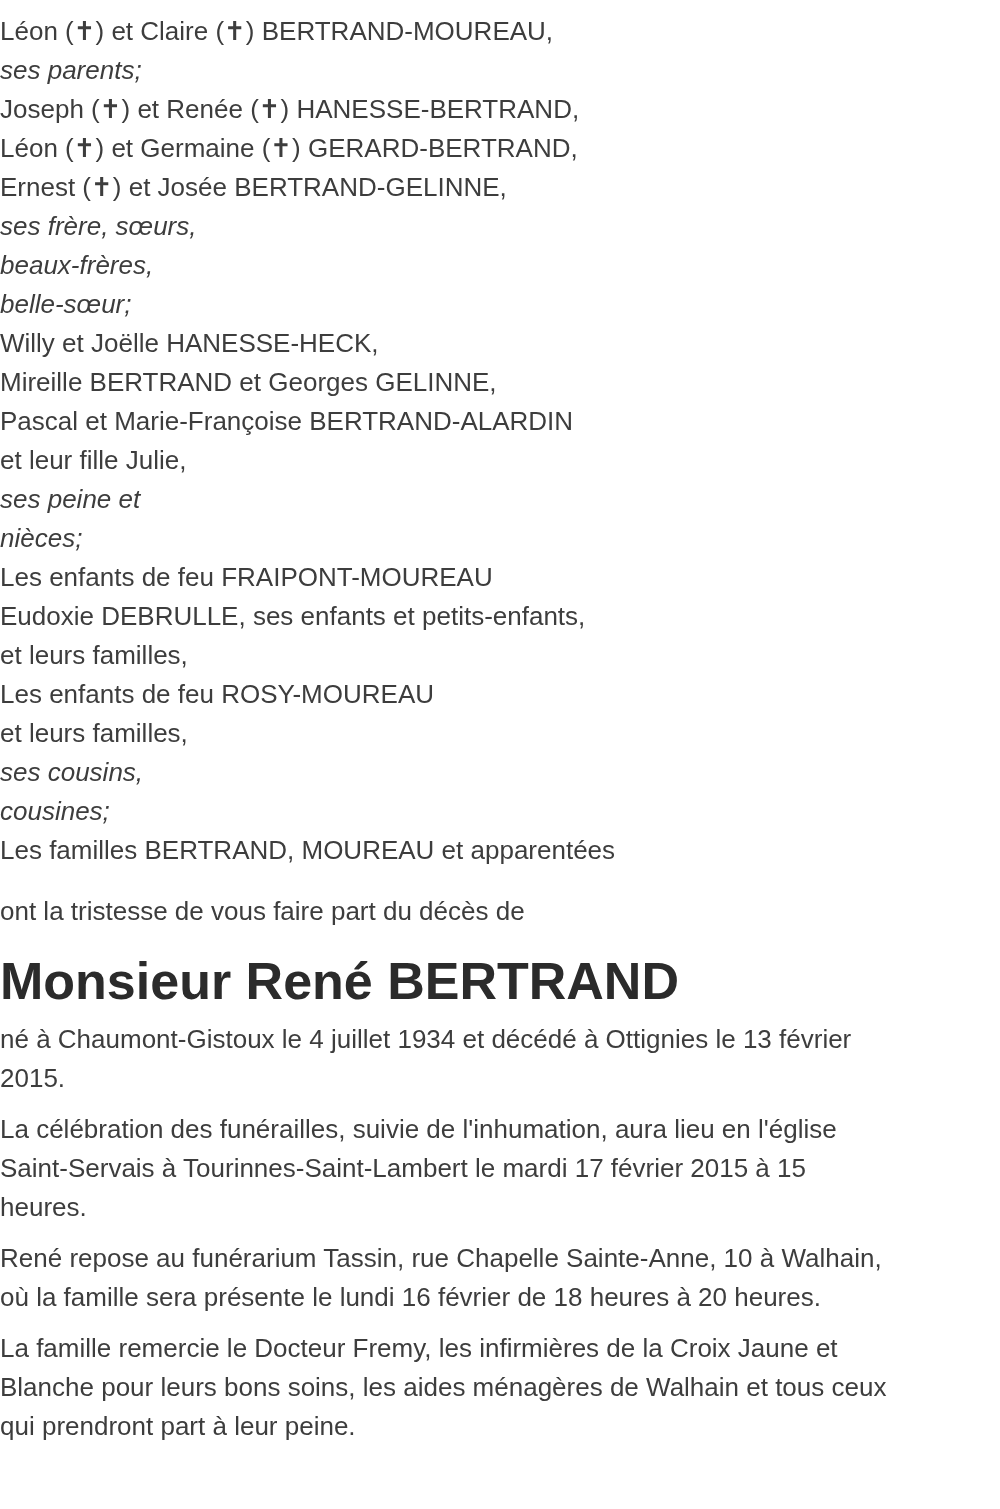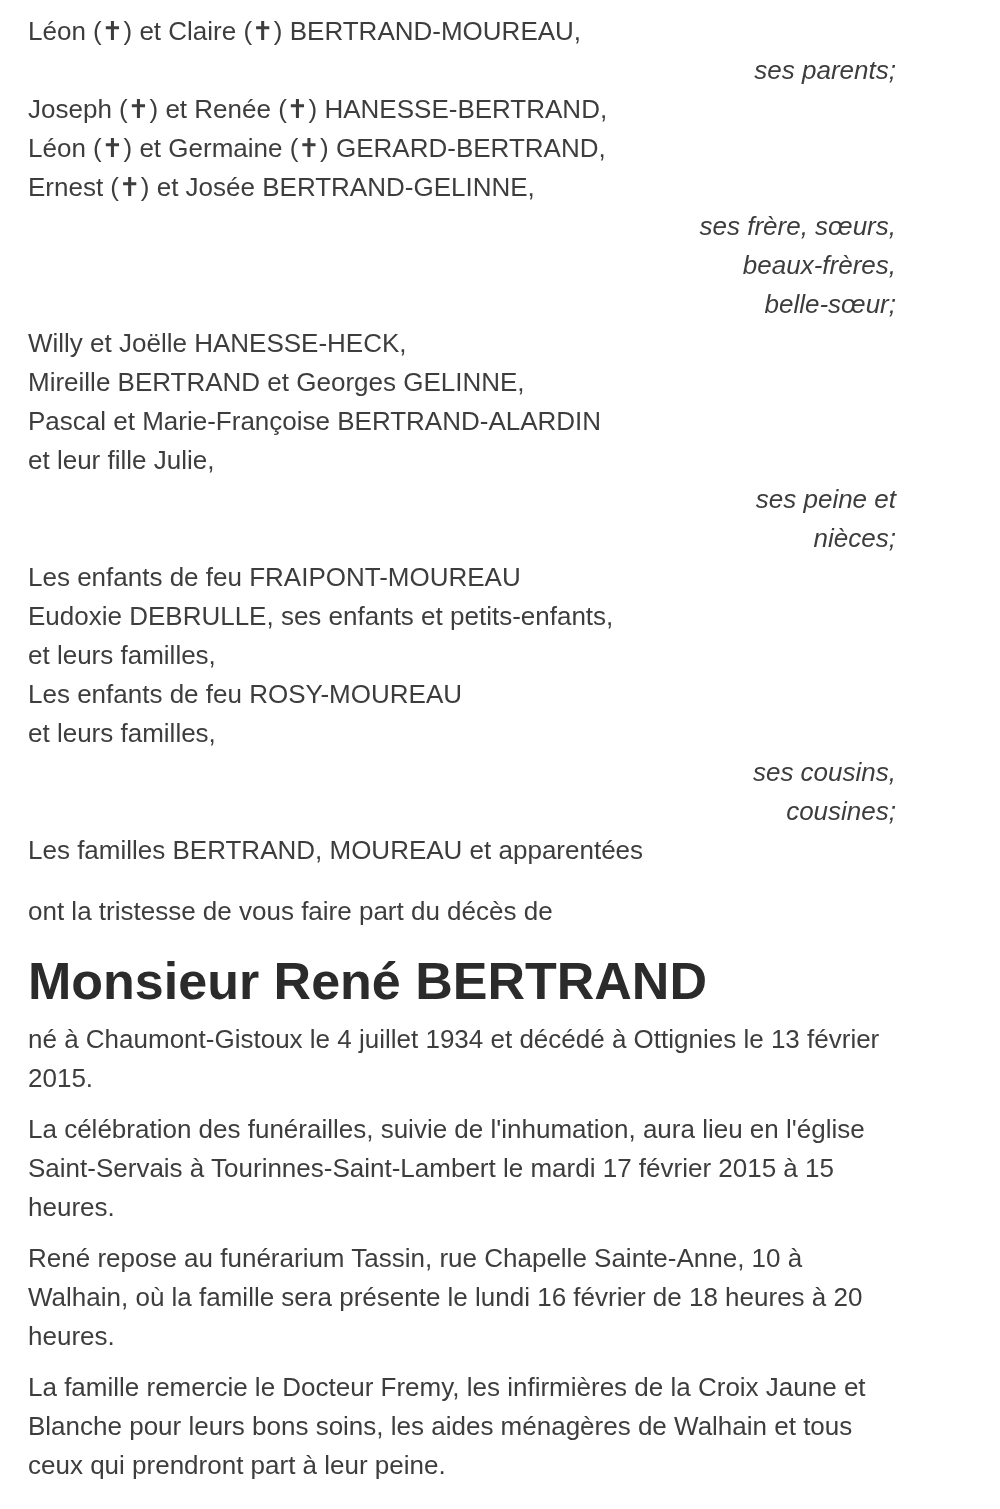--- a/index.html
+++ b/index.html
@@ -4,35 +4,34 @@
 <style>
   html, body {
     margin: 0;
     padding: 0;
     background: #ffffff;
   }
   .page {
     width: 916px;
     min-height: 1509px;
     box-sizing: border-box;
-    padding: 12px 20px 18px 28px;
+    padding: 12px 20px 18px 0;
     background: #ffffff;
     font-family: "Liberation Sans", "DejaVu Sans", sans-serif;
     color: #3d3d3d;
   }
   p {
     margin: 0;
     font-size: 26px;
     line-height: 39px;
   }
   .line {
     text-align: left;
   }
   .relation {
-    text-align: right;
     font-style: italic;
     color: #3d3d3d;
   }
   .intro {
     margin-top: 22px;
   }
   h1.deceased {
     font-family: "Liberation Sans", "DejaVu Sans", sans-serif;
     font-size: 52px;
     line-height: 48px;

